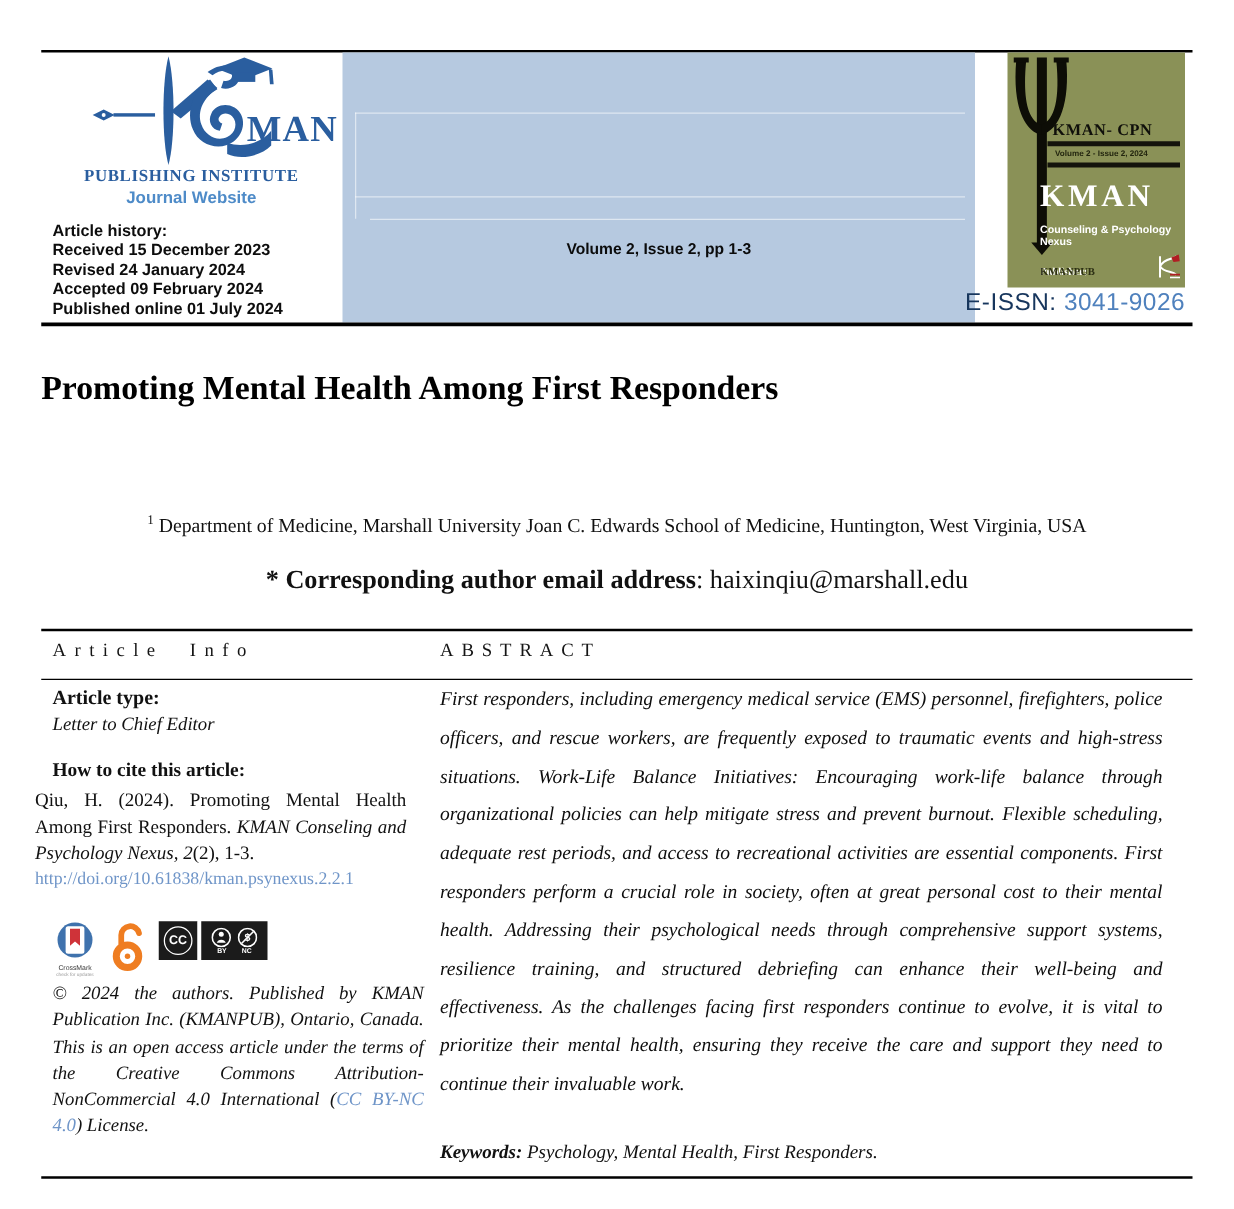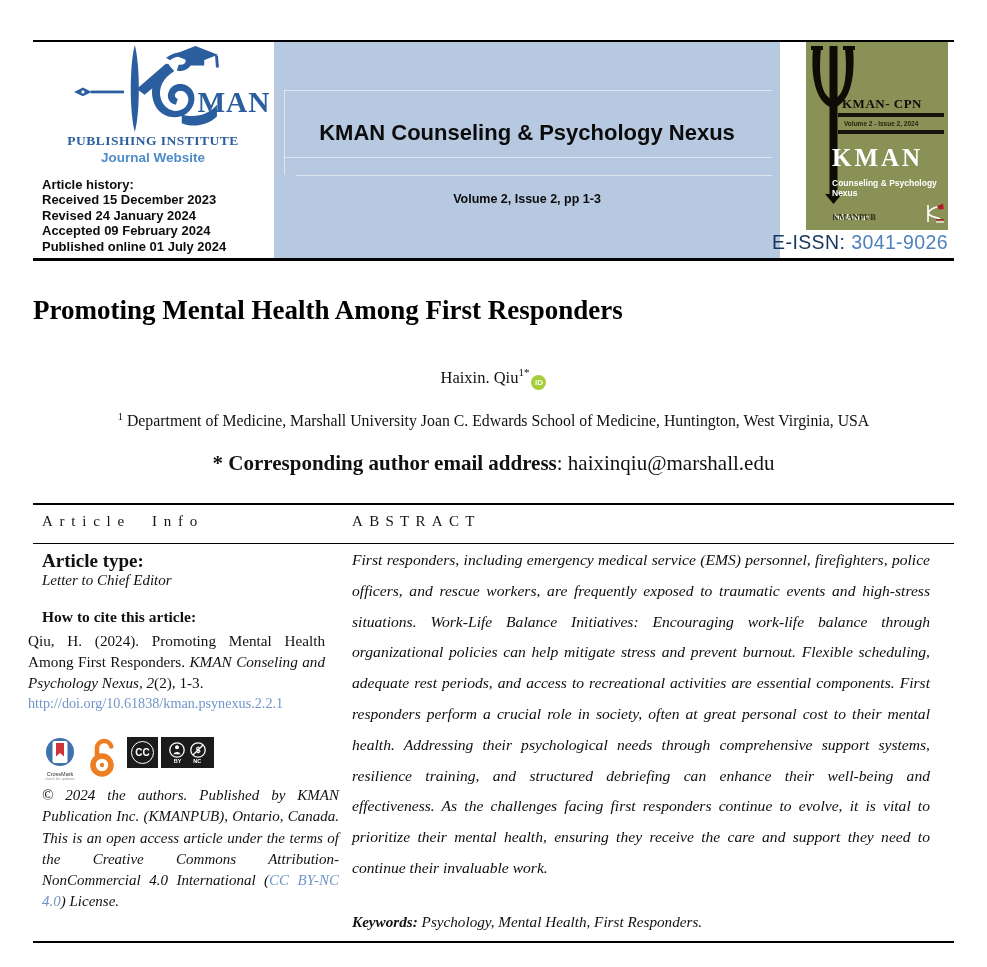--- a/index.html
+++ b/index.html
@@ -71,21 +71,21 @@
          vertical-align:-2px;margin-left:2px;cursor:pointer;}
   .affiliation{left:33px;top:411px;width:921px;text-align:center;font-size:15.8px;}
   .affiliation sup{font-size:10.5px;}
   .corresponding{left:33px;top:451px;width:921px;text-align:center;font-size:21px;}
 
   
   .col-head{font-size:15px;color:#151515;}
   .head-left{left:42px;top:513px;letter-spacing:.45em;word-spacing:.7em;}
   .head-right{left:352px;top:513px;letter-spacing:.42em;}
 
-  .atype-label{left:42px;top:550px;font-weight:700;font-size:19px;}
+  .atype-label{left:42px;top:550px;font-weight:700;font-size:16px;}
   .atype-value{left:42px;top:572px;font-style:italic;font-size:15px;}
   .cite-label{left:42px;top:608px;font-weight:700;font-size:15.5px;}
   .cite{left:28px;top:630px;width:297px;text-align:justify;
         font-size:15.2px;line-height:21px;}
   .doi{display:block;color:#6f95c8;font-size:14.2px;cursor:pointer;text-align:left;}
 
   .badges{left:42px;top:737px;display:flex;align-items:flex-start;gap:11px;}
   .crossmark{width:36px;text-align:center;cursor:pointer;}
   .cm-label{font-family:"Liberation Sans",sans-serif;font-size:5.5px;color:#333;line-height:6px;}
   .cm-sub{font-family:"Liberation Sans",sans-serif;font-size:3.8px;color:#999;line-height:5px;}
@@ -138,21 +138,20 @@
     <div>Revised 24 January 2024</div>
     <div>Accepted 09 February 2024</div>
     <div>Published online 01 July 2024</div>
   </div>
 
   <div class="abs banner">
     <div class="gl gl-h1"></div>
     <div class="gl gl-h2"></div>
     <div class="gl gl-h3"></div>
     <div class="gl gl-v1"></div>
-    <div class="banner-title">KMAN Counseling &amp; Psychology Nexus</div>
     <div class="banner-issue">Volume 2, Issue 2, pp 1-3</div>
   </div>
 
   <div class="abs cover">
     <svg class="psi-svg" viewBox="0 0 46 162">
       <g fill="#0d0d06">
         <rect x="19.5" y="2" width="8" height="152"></rect>
         <path d="M15,150 L32,150 L23.5,160 Z"></path>
         <path d="M3,4 L11,4 C8,35 12,52 23,56 L23,64 C8,60 0,38 3,4 Z"></path>
         <path d="M43,4 L35,4 C38,35 34,52 23,56 L23,64 C38,60 46,38 43,4 Z"></path>
@@ -180,23 +179,20 @@
 
   <div class="abs eissn">
     <span class="lab">E-ISSN:</span>
     <span class="val">3041-9026</span>
   </div>
 
   <div class="rule r-header"></div>
 
   <h1 class="abs title">Promoting Mental Health Among First Responders</h1>
 
-  <div class="abs author-line">
-    <span>Haixin. Qiu</span><sup>1*</sup><span class="orcid">iD</span>
-  </div>
 
   <div class="abs affiliation">
     <sup>1</sup><span> Department of Medicine, Marshall University Joan C. Edwards School of Medicine, Huntington, West Virginia, USA</span>
   </div>
 
   <div class="abs corresponding">
     <b>* Corresponding author email address</b><span>: haixinqiu@marshall.edu</span>
   </div>
 
   <div class="rule r-info-top"></div>

